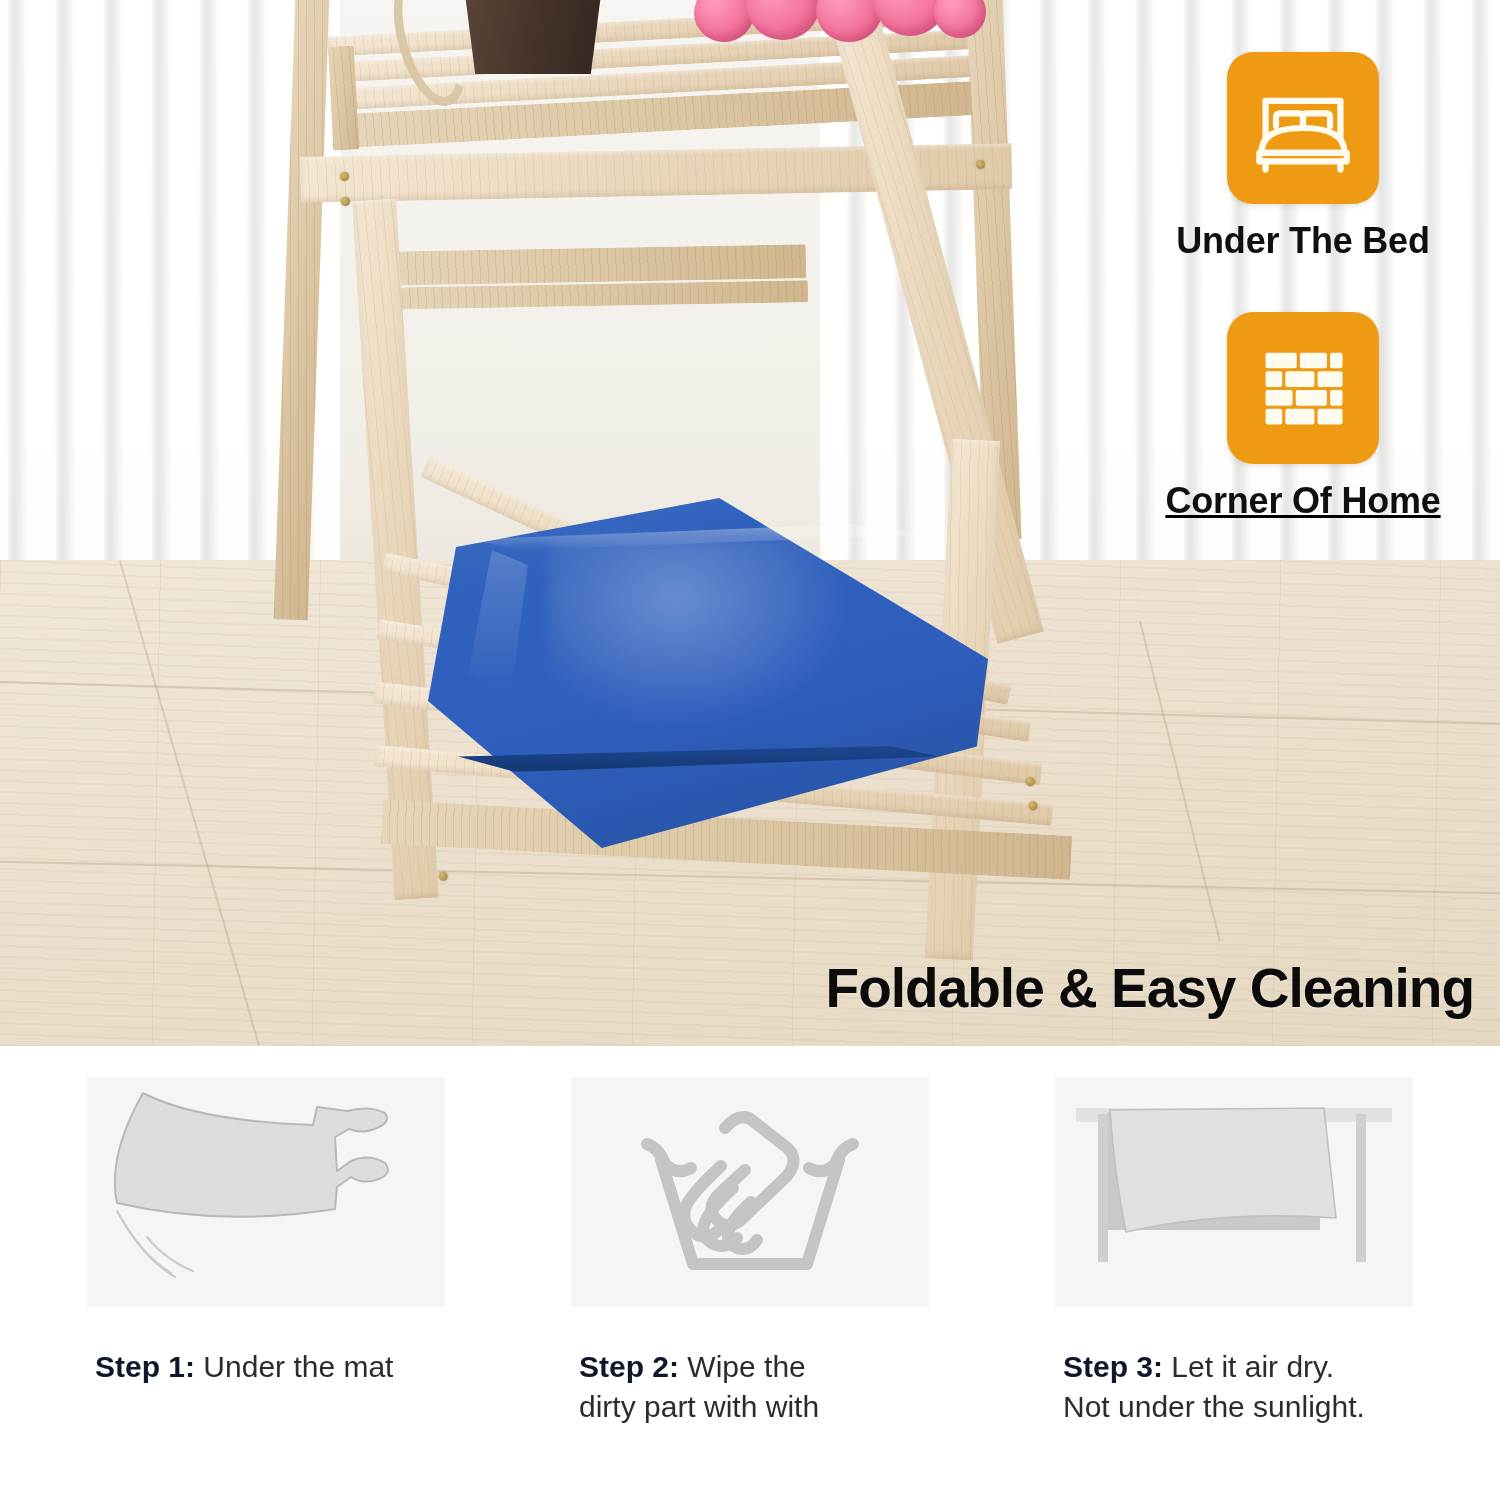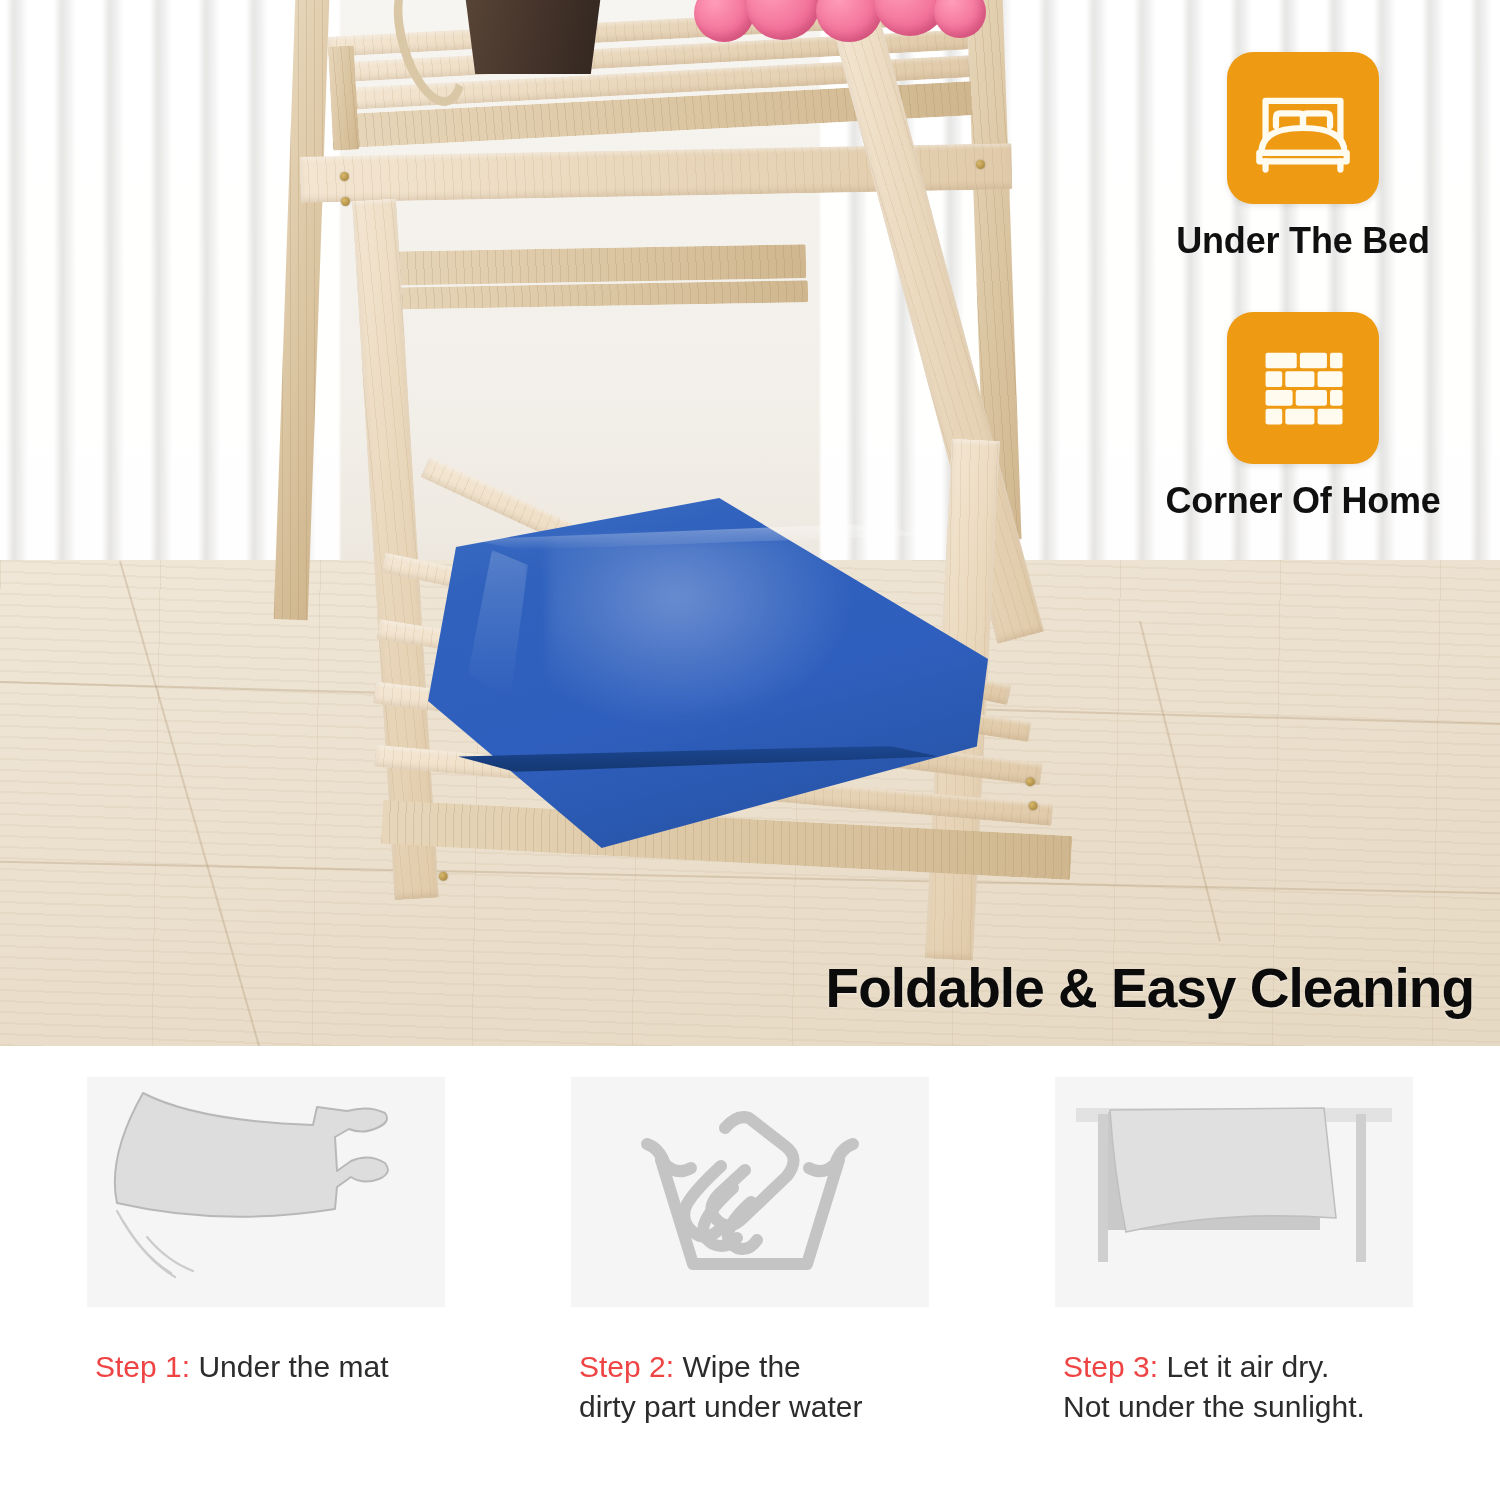--- a/index.html
+++ b/index.html
@@ -172,21 +172,21 @@
   .step{width:358px;}
   .step-figure{
     width:358px;height:230px;background:#f5f5f5;
     display:flex;align-items:center;justify-content:center;
     overflow:hidden;
   }
   .step-caption{
     margin-top:40px;padding-left:8px;
     font-size:30px;line-height:1.33;color:#2c2c2c;
   }
-  .step-caption .step-num{font-weight:normal;color:#ef4444;}
+  .step-caption .step-num{font-weight:bold;color:#0f172a;}
 </style>
 </head>
 <body>
 
 <div id="photo-section">
 
   <div class="wall"></div>
 
   <div class="curtain" id="curtain-left">
     <div class="curtain-hem"></div>
@@ -274,21 +274,21 @@
             <path d="M10 74 Q10 50 50 50 Q90 50 90 74 Z" fill="#EE9A13"></path>
             <path d="M8 74 L92 74 L92 82 L8 82 Z" fill="#EE9A13"></path>
             <path d="M14 82 L14 90 M86 82 L86 90"></path>
           </g>
         </svg>
       </div>
       <div class="feature-label">Under The Bed</div>
     </div>
 
 
-    <div class="feature" style="margin-bottom:0;">
+    <div class="feature" style="margin-bottom:0;text-decoration:underline;">
       <div class="feature-icon" style="background:#EE9A13;">
         <svg width="104" height="104" viewBox="0 0 100 100" aria-hidden="true">
           <g fill="#FFFBEF">
             <rect x="14" y="16" width="30" height="15" rx="2"></rect>
             <rect x="47" y="16" width="26" height="15" rx="2"></rect>
             <rect x="76" y="16" width="12" height="15" rx="2"></rect>
             <rect x="14" y="34" width="16" height="15" rx="2"></rect>
             <rect x="33" y="34" width="28" height="15" rx="2"></rect>
             <rect x="64" y="34" width="24" height="15" rx="2"></rect>
             <rect x="14" y="52" width="26" height="15" rx="2"></rect>
@@ -341,21 +341,21 @@
             <path d="M100 36 Q112 22 124 26 L160 54 Q176 66 162 84
                      L118 126 Q104 140 92 128 Q80 116 94 102 L120 78"></path>
             <path d="M96 74 Q70 98 62 112 Q54 128 68 140 Q80 150 94 138"></path>
             <path d="M108 96 Q86 116 80 130 Q74 144 88 152 Q100 158 112 146"></path>
             <path d="M126 110 Q108 126 104 138 Q100 150 112 156 Q124 160 132 148"></path>
           </g>
         </svg>
       </div>
       <div class="step-caption">
         <span class="step-num">Step 2:</span><span>  Wipe the</span><br>
-        <span>dirty part under water</span>
+        <span>dirty part with with</span>
       </div>
     </div>
 
     <div class="step">
       <div class="step-figure">
         <svg width="320" height="200" viewBox="0 0 320 200" aria-hidden="true">
 
           <rect x="2" y="16" width="316" height="14" fill="#e2e2e2"></rect>
           <rect x="24" y="22" width="10" height="148" fill="#cfcfcf"></rect>
           <rect x="282" y="22" width="10" height="148" fill="#cfcfcf"></rect>

